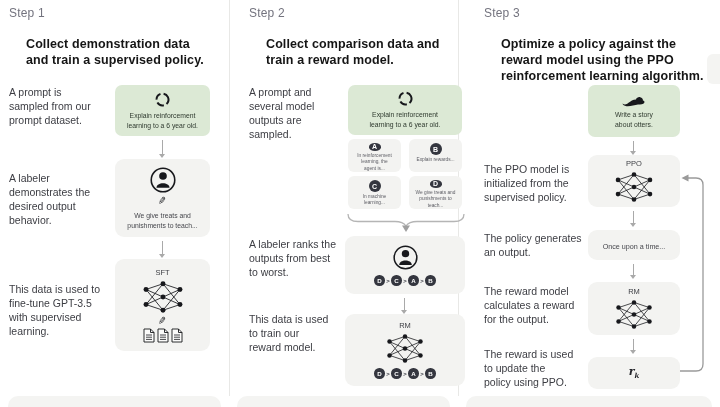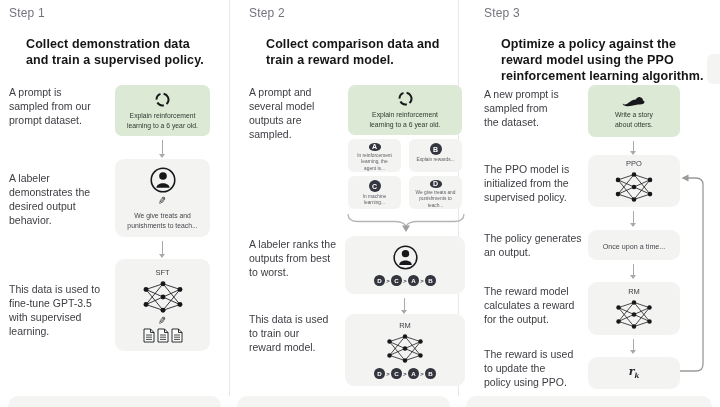--- a/index.html
+++ b/index.html
@@ -204,23 +204,20 @@
       <span class="rsep">&gt;</span>
       <span class="rbadge">B</span>
     </div>
   </div>
 
   <div class="step" style="left:484px;top:6px">Step 3</div>
   <h2 class="heading" style="left:484px;top:20px;width:232px">Optimize a policy against the
 reward model using the PPO
 reinforcement learning algorithm.</h2>
 
-  <p class="cap" style="left:484px;top:88px;width:115px">A new prompt is
-sampled from
-the dataset.</p>
   <p class="cap" style="left:484px;top:163px;width:118px">The PPO model is
 initialized from the
 supervised policy.</p>
   <p class="cap" style="left:484px;top:232px;width:125px">The policy generates
 an output.</p>
   <p class="cap" style="left:484px;top:285px;width:118px">The reward model
 calculates a reward
 for the output.</p>
   <p class="cap" style="left:484px;top:348px;width:118px">The reward is used
 to update the

